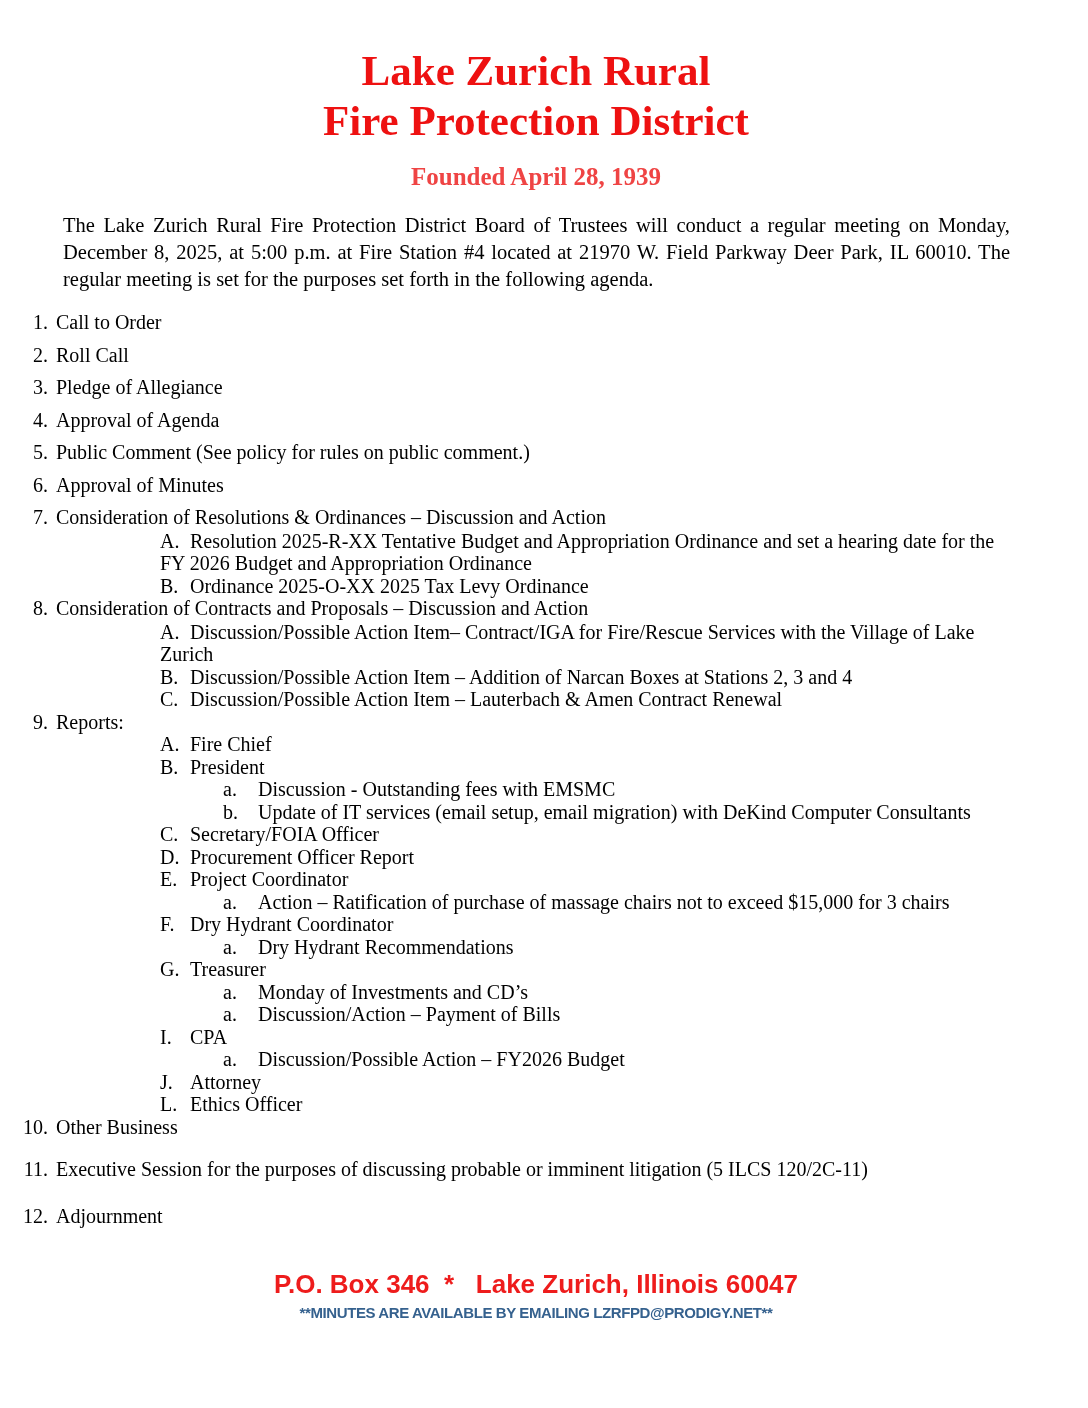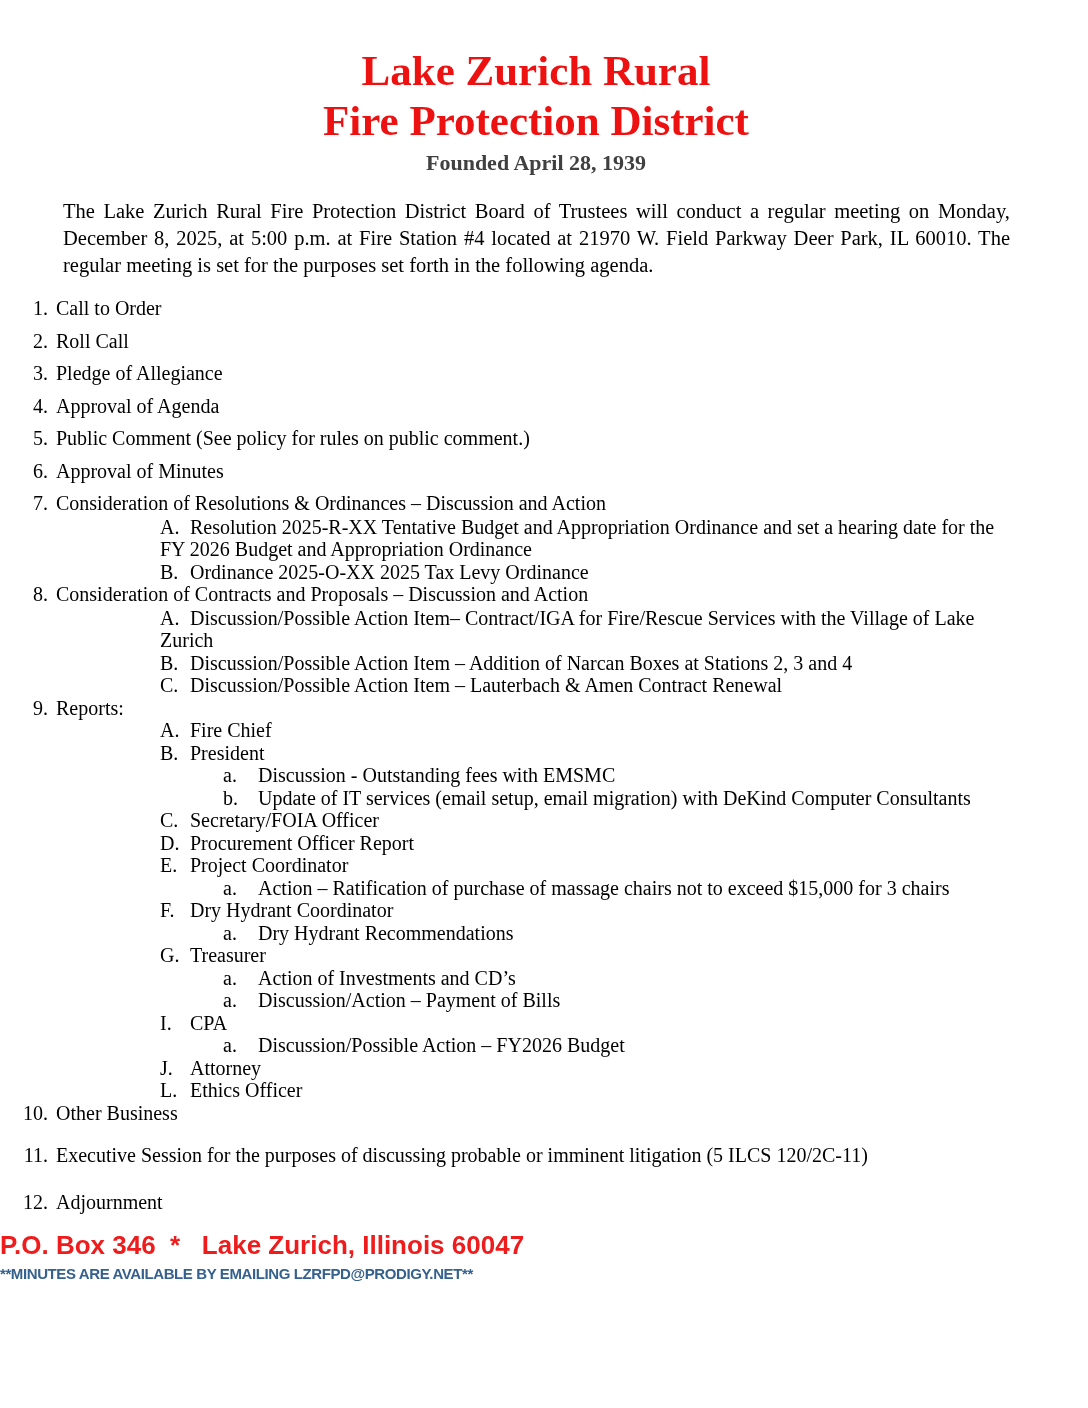--- a/index.html
+++ b/index.html
@@ -7,21 +7,21 @@
     width:1088px; height:1408px; box-sizing:border-box;
     padding:46px 16px 20px 0; background:#ffffff; overflow:hidden;
     font-family:"Liberation Serif","DejaVu Serif",serif; color:#000;
   }
   
   .hdr{text-align:center;}
   .title-line{
     font-size:43px; line-height:50px; font-weight:bold; color:#ee1111;
   }
   .subtitle{
-    font-size:22px; line-height:30px; font-weight:bold; color:#404040; margin-top:2px;
+    font-size:25px; line-height:30px; font-weight:bold; color:#ef4444; margin-top:16px;
   }
   
   .intro{
     margin:20px 62px 0 63px; text-align:justify;
     font-size:20.5px; line-height:27px;
   }
   
   .agenda{margin-top:18px; font-size:20px; line-height:22.5px;}
   .row{}
   .row .num{white-space:pre;}
@@ -32,21 +32,21 @@
   .sp-tight{margin-bottom:0;}
   .sp-xl{margin-top:20px;}
   .sp-xl2{margin-top:24px;}
   .group{}
   .group.lvl2{margin-left:160px; margin-right:58px;}
   .group.lvl3{margin-left:63px;}
   .group.gap-top{margin-top:1px;}
   .row.lvl2 .num{display:inline-block; min-width:30px;}
   .row.lvl3 .num{display:inline-block; min-width:35px;}
   
-  .ftr{margin-top:16px; text-align:left; font-family:"Liberation Sans","DejaVu Sans",sans-serif;}
+  .ftr{margin-top:41px; text-align:center; font-family:"Liberation Sans","DejaVu Sans",sans-serif;}
   .ftr-address{
     font-size:26px; line-height:32px; font-weight:bold; color:#ee1c1c; white-space:pre;
   }
   .ftr-minutes{
     font-size:15px; line-height:26px; font-weight:bold; color:#35618e; letter-spacing:-0.4px;
   }
 </style>
 </head>
 <body>
 
@@ -118,21 +118,21 @@
         <div class="row lvl2 sp-tight"><span class="num">E.</span><span class="txt">Project Coordinator</span></div>
         <div class="group lvl3">
           <div class="row lvl3 sp-tight"><span class="num">a.</span><span class="txt">Action – Ratification of purchase of massage chairs not to exceed $15,000 for 3 chairs</span></div>
         </div>
         <div class="row lvl2 sp-tight"><span class="num">F.</span><span class="txt">Dry Hydrant Coordinator</span></div>
         <div class="group lvl3">
           <div class="row lvl3 sp-tight"><span class="num">a.</span><span class="txt">Dry Hydrant Recommendations</span></div>
         </div>
         <div class="row lvl2 sp-tight"><span class="num">G.</span><span class="txt">Treasurer</span></div>
         <div class="group lvl3">
-          <div class="row lvl3 sp-tight"><span class="num">a.</span><span class="txt">Action of Investments and CD’s</span></div>
+          <div class="row lvl3 sp-tight"><span class="num">a.</span><span class="txt">Monday of Investments and CD’s</span></div>
         </div>
         <div class="group lvl3">
           <div class="row lvl3 sp-tight"><span class="num">a.</span><span class="txt">Discussion/Action – Payment of Bills</span></div>
         </div>
         <div class="row lvl2 sp-tight"><span class="num">I.</span><span class="txt">CPA</span></div>
         <div class="group lvl3">
           <div class="row lvl3 sp-tight"><span class="num">a.</span><span class="txt">Discussion/Possible Action – FY2026 Budget</span></div>
         </div>
         <div class="row lvl2 sp-tight"><span class="num">J.</span><span class="txt">Attorney</span></div>
         <div class="row lvl2 sp-tight"><span class="num">L.</span><span class="txt">Ethics Officer</span></div>

